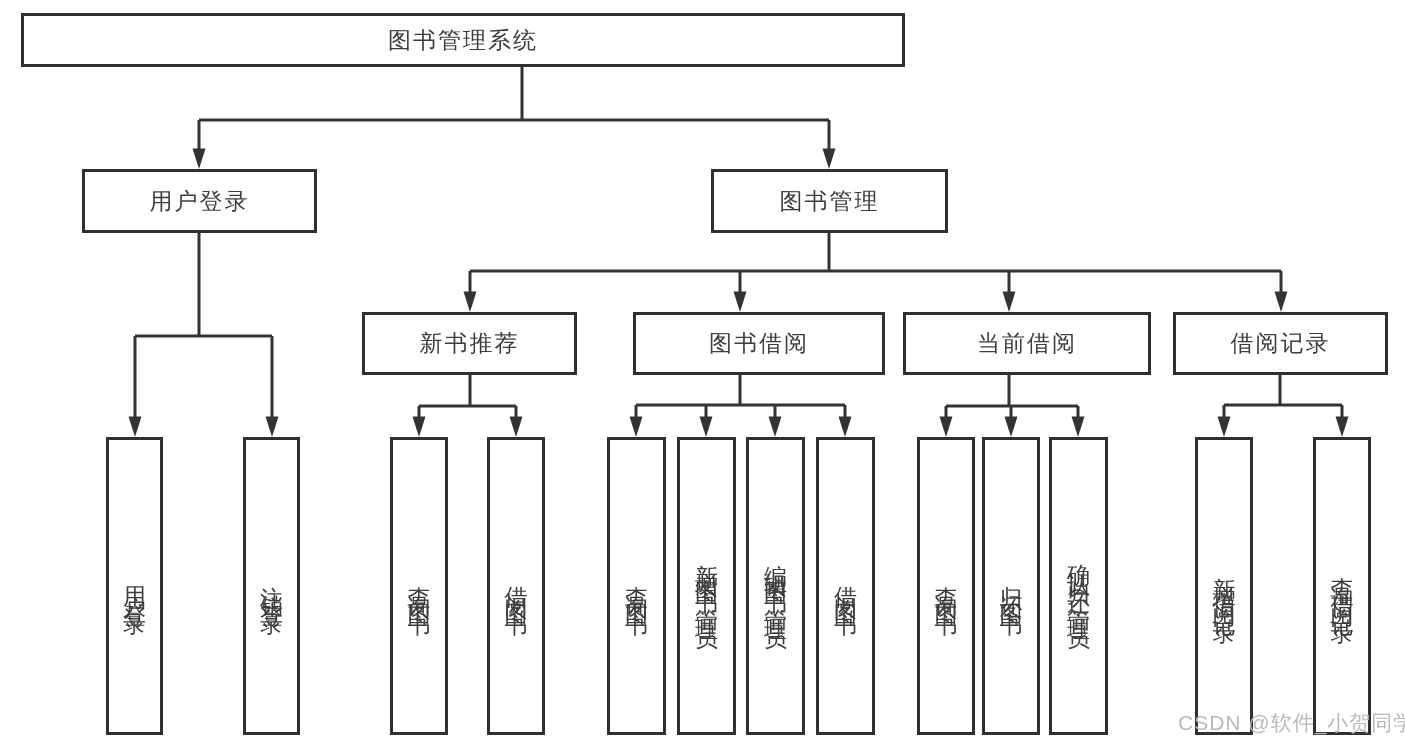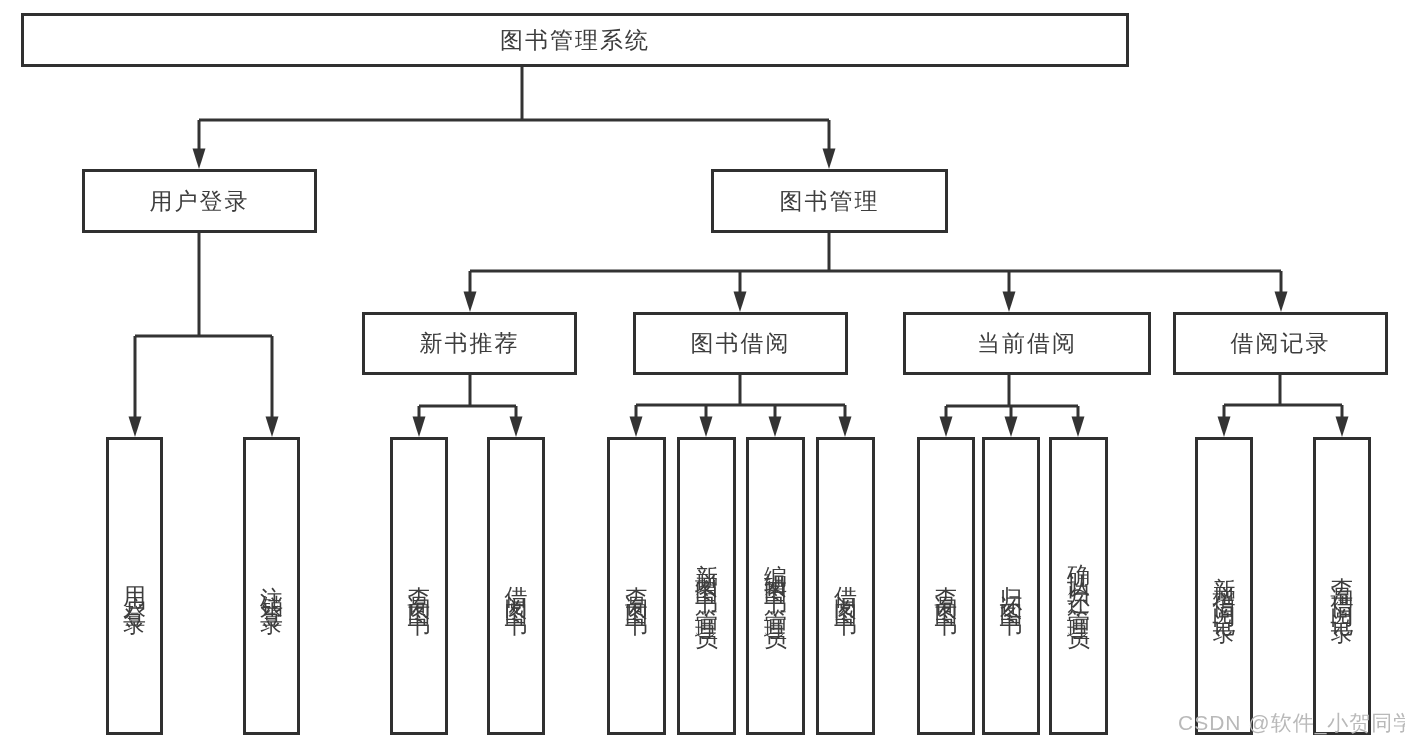--- a/index.html
+++ b/index.html
@@ -85,35 +85,35 @@
       <polygon points="1071.5,416.5 1084.5,416.5 1078,437"></polygon>
 
     <path d="M1280 375 V405"></path>
     <path d="M1224 405 H1342"></path>
     <path d="M1224 405 V418"></path>
       <polygon points="1217.5,416.5 1230.5,416.5 1224,437"></polygon>
     <path d="M1342 405 V418"></path>
       <polygon points="1335.5,416.5 1348.5,416.5 1342,437"></polygon>
   </svg>
 
-  <div class="node" style="left:21px;top:13px;width:1108px;height:54px;">
+  <div class="node" style="left:21px;top:13px;width:884px;height:54px;">
     <span class="h-label">图书管理系统</span>
   </div>
 
   <div class="node" style="left:82px;top:169px;width:235px;height:64px;">
     <span class="h-label">用户登录</span>
   </div>
   <div class="node" style="left:711px;top:169px;width:237px;height:64px;">
     <span class="h-label">图书管理</span>
   </div>
 
   <div class="node" style="left:362px;top:312px;width:215px;height:63px;">
     <span class="h-label">新书推荐</span>
   </div>
-  <div class="node" style="left:633px;top:312px;width:215px;height:63px;">
+  <div class="node" style="left:633px;top:312px;width:252px;height:63px;">
     <span class="h-label">图书借阅</span>
   </div>
   <div class="node" style="left:903px;top:312px;width:248px;height:63px;">
     <span class="h-label">当前借阅</span>
   </div>
   <div class="node" style="left:1173px;top:312px;width:215px;height:63px;">
     <span class="h-label">借阅记录</span>
   </div>
 
   <div class="node" style="left:106px;top:437px;width:57px;height:298px;">

